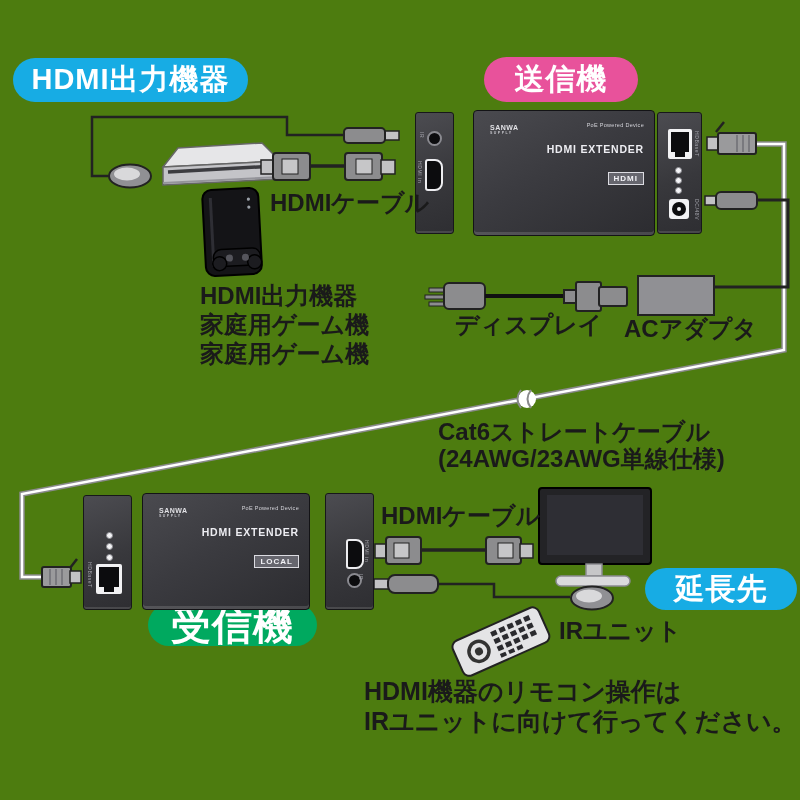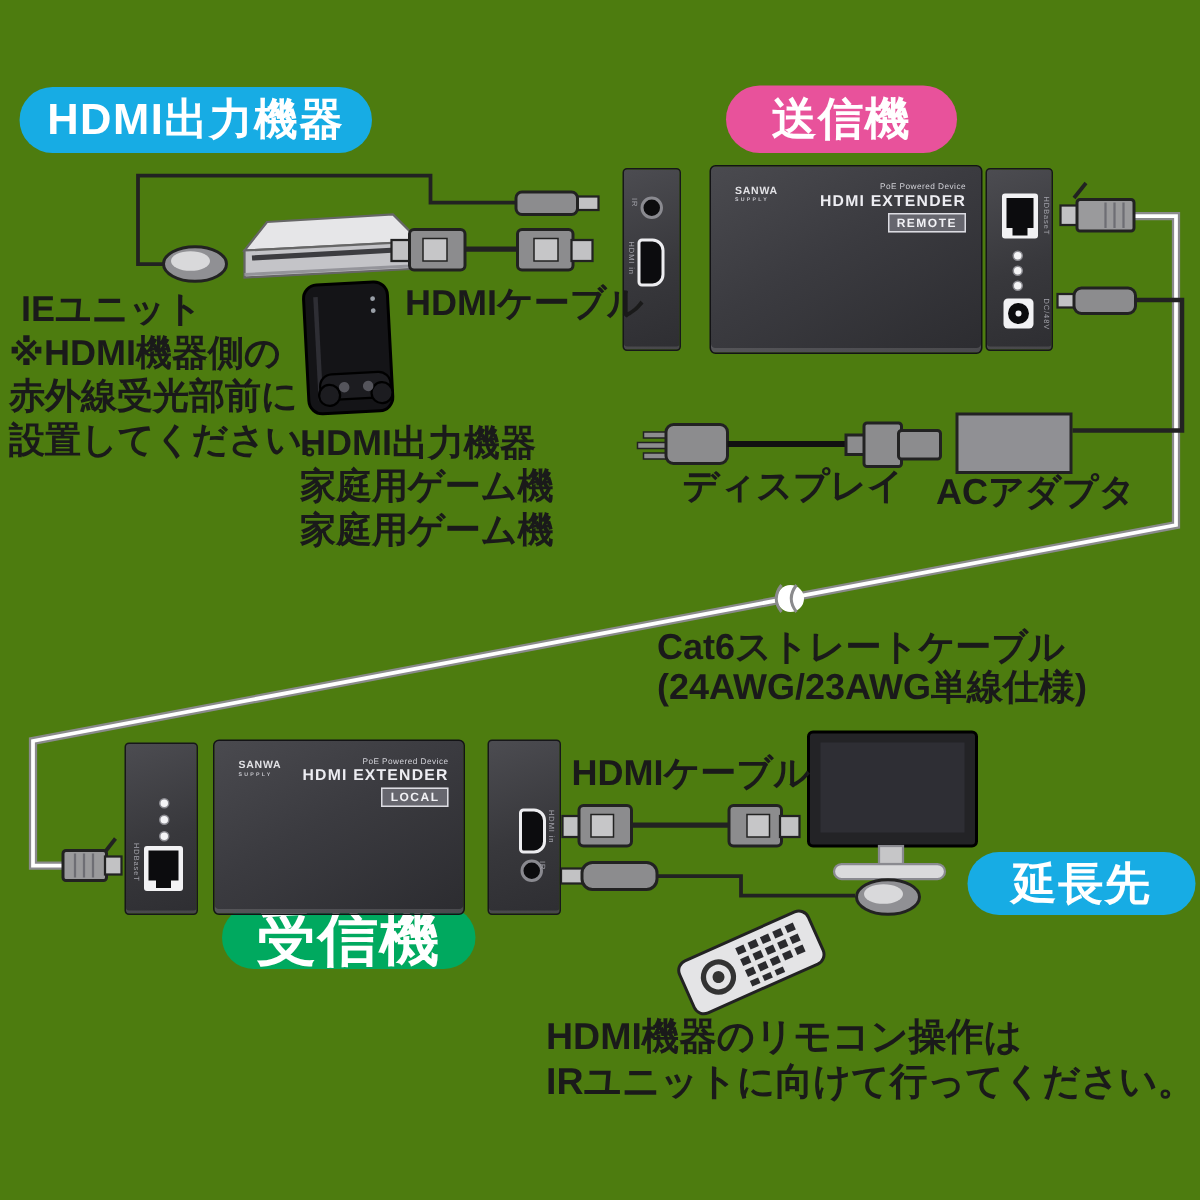--- a/index.html
+++ b/index.html
@@ -11,21 +11,21 @@
          color:#fff;font-weight:bold;border-radius:23px;letter-spacing:1px;}
   .lbl{position:absolute;font-weight:bold;font-size:24px;line-height:29px;white-space:nowrap;}
   .lbl .indent{padding-left:8px;}
 
   .panel{position:absolute;background:linear-gradient(160deg,#4c4c51 0%,#38383c 55%,#2e2e32 100%);
          border:1px solid #17171a;border-radius:3px;box-shadow:inset 0 -2px 0 rgba(255,255,255,.12);}
   .dev-body{position:absolute;background:linear-gradient(150deg,#4a4a4f 0%,#3b3b40 45%,#2c2c30 100%);
          border:1px solid #131316;border-radius:4px;box-shadow:inset 0 -3px 0 rgba(255,255,255,.14);}
   .brand{position:absolute;left:16px;top:13px;color:#e2e2e6;font-weight:bold;font-size:7px;line-height:1;letter-spacing:.5px;}
   .brand .sub{display:block;font-size:3.5px;letter-spacing:1.5px;margin-top:1px;color:#c6c6cc;}
-  .dev-right{position:absolute;top:11px;right:10px;display:flex;flex-direction:column;align-items:flex-end;gap:0;}
+  .dev-right{position:absolute;top:11px;right:10px;display:flex;flex-direction:column;align-items:flex-end;gap:15px;}
   .poe{font-size:5.5px;color:#d2d2d8;letter-spacing:.3px;}
   .product{font-size:10.5px;font-weight:bold;color:#ededf2;letter-spacing:.8px;}
   .mode{font-size:8px;font-weight:bold;color:#f2f2f6;border:1px solid #dcdce2;background:#66666e;
         padding:0 5px;line-height:11px;margin-top:2px;letter-spacing:1px;}
   .rj45{position:absolute;background:#f2f2f4;border-radius:2px;}
   .rj45 .hole{position:absolute;left:3px;top:3px;right:3px;bottom:7px;background:#0c0c0e;}
   .rj45 .notch{position:absolute;left:50%;bottom:2px;width:10px;height:6px;margin-left:-5px;background:#0c0c0e;}
   .led{position:absolute;width:7px;height:7px;border-radius:50%;background:#f4f4f6;border:1px solid #8a8a90;box-sizing:border-box;}
   .dcjack{position:absolute;width:20px;height:20px;background:#f2f2f4;border-radius:3px;}
   .dcjack .ring{position:absolute;left:3px;top:3px;width:14px;height:14px;border-radius:50%;background:#0c0c0e;}
@@ -204,21 +204,21 @@
   </div>
 
   <div class="dev-body" style="left:473px;top:110px;width:180px;height:124px;">
     <div class="brand">
       <span>SANWA</span>
       <span class="sub">SUPPLY</span>
     </div>
     <div class="dev-right">
       <div class="poe">PoE Powered Device</div>
       <div class="product">HDMI EXTENDER</div>
-      <div class="mode">REMOTE</div>
+      <div class="mode">HDMI</div>
     </div>
   </div>
 
   <div class="panel" style="left:657px;top:112px;width:43px;height:120px;">
     <div class="rj45" style="left:10px;top:16px;width:24px;height:30px;">
       <div class="hole"></div>
         <div class="notch"></div>
     </div>
     <div class="vtext" style="right:1px;top:18px;">HDBaseT</div>
     <div class="led" style="left:17px;top:54px;"></div>
@@ -254,43 +254,38 @@
     </div>
   </div>
 
   <div class="panel" style="left:325px;top:493px;width:47px;height:115px;">
     <div class="hdmiport" style="left:20px;top:45px;width:14px;height:26px;"></div>
     <div class="vtext" style="right:3px;top:46px;">HDMI in</div>
     <div class="irjack" style="left:21px;top:79px;"></div>
     <div class="vtext" style="right:9px;top:80px;">IR</div>
   </div>
 
-  <div class="lbl" style="left:6px;top:192px;">
-    <div class="indent">IEユニット</div>
-    <div>※HDMI機器側の</div>
-    <div>赤外線受光部前に</div>
-    <div>設置してください。</div>
-  </div>
 
   <div class="lbl" style="left:270px;top:188px;">HDMIケーブル</div>
 
   <div class="lbl" style="left:200px;top:281px;">
     <div>HDMI出力機器</div>
     <div>家庭用ゲーム機</div>
     <div>家庭用ゲーム機</div>
   </div>
 
   <div class="lbl" style="left:455px;top:310px;">ディスプレイ</div>
   <div class="lbl" style="left:624px;top:314px;">ACアダプタ</div>
 
   <div class="lbl" style="left:438px;top:418px;line-height:27px;">
     <div>Cat6ストレートケーブル</div>
     <div>(24AWG/23AWG単線仕様)</div>
   </div>
 
   <div class="lbl" style="left:381px;top:501px;">HDMIケーブル</div>
+  <div class="lbl" style="left:559px;top:616px;">IRユニット</div>
 
   <div class="lbl" style="left:364px;top:676px;font-size:25px;line-height:30px;">
     <div>HDMI機器のリモコン操作は</div>
     <div>IRユニットに向けて行ってください。</div>
   </div>
 
 </div>
 
 </body></html>

